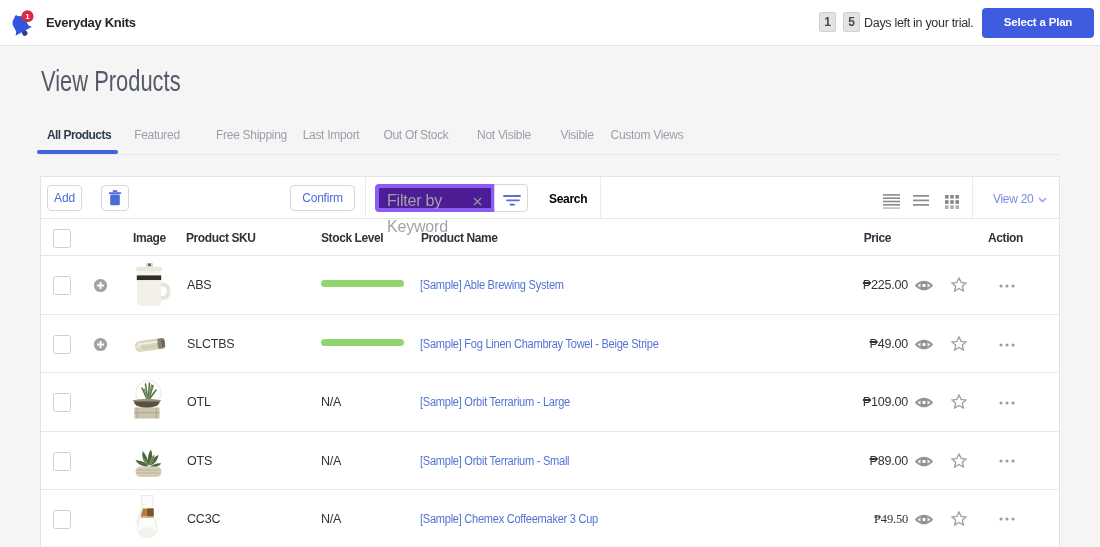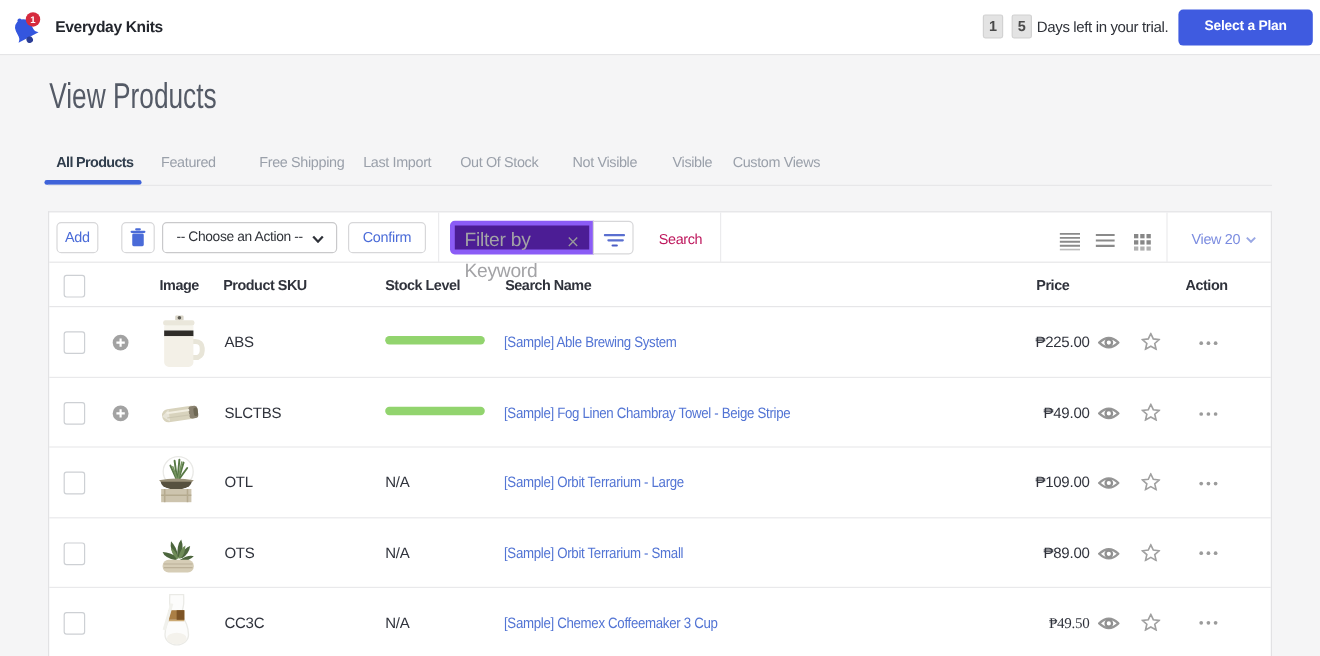--- a/index.html
+++ b/index.html
@@ -22,21 +22,21 @@
 #tabborder { position:absolute; left:40px; top:154px; width:1020px; height:1px; background:#e7e7e9; }
 
 
 #card { position:absolute; left:40px; top:176px; width:1020px; height:372px; background:#fff; border:1px solid #e2e2e4; border-bottom:none; }
 #toolbar { position:absolute; left:0; top:0; width:1018px; height:42px; border-bottom:1px solid #e6e6e8; }
 .vdiv { position:absolute; top:0; height:42px; width:1px; background:#ebebed; }
 .btn { position:absolute; top:8px; height:26px; background:#fff; border:1px solid #d7d7d9; border-radius:4px; color:#4a6bd8; font-size:12px; text-align:center; letter-spacing:-0.2px; }
 #selbox { position:absolute; left:94px; top:8px; width:146px; height:26px; border:1px solid #c9c9cb; border-radius:4px; background:#fff; color:#303339; font-size:11.5px; line-height:24px; padding-left:11px; letter-spacing:-0.3px; }
 #filterinput { position:absolute; left:334px; top:7px; width:120px; height:28px; border:4px solid #8b5cf6; border-radius:4px 0 0 4px; color:#a3a3a6; font-size:16px; line-height:26px; padding-left:8px; background:#4c1d95; letter-spacing:-0.2px; }
 #funnelbox { position:absolute; left:453px; top:7px; width:34px; height:28px; border:1px solid #d7d7d9; border-radius:0 4px 4px 0; background:#fff; }
-#searchtxt { position:absolute; left:508px; top:15px; font-size:12px; color:#be185d; letter-spacing:-0.3px; }
+#searchtxt { position:absolute; left:508px; top:15px; font-size:12px; color:#000000; letter-spacing:-0.3px;font-weight:bold; }
 #view20 { position:absolute; left:952px; top:15px; font-size:12px; color:#7b8ce0; letter-spacing:-0.3px; }
 
 
 #thead { position:absolute; left:0; top:43px; width:1018px; height:36px; border-bottom:1px solid #e6e6e8; font-size:12px; font-weight:bold; color:#30333c; letter-spacing:-0.4px; }
 .row { position:absolute; left:0; width:1018px; height:59px; border-bottom:1px solid #e9e9eb; }
 .row:nth-of-type(odd) { }
 .row:last-child { border-bottom:none; }
 .cb { position:absolute; left:12px; width:18px; height:19px; background:#fff; border:1px solid #cdd0d4; border-radius:2.5px; }
 .sku, .na { position:absolute; font-size:12.5px; color:#30333c; letter-spacing:-0.2px; }
 .bar { position:absolute; left:280px; width:83px; height:7px; border-radius:3.5px; background:#92d46e; }
@@ -80,25 +80,20 @@
 <div id="card">
   <div id="toolbar">
     <div class="btn" style="left:6px;width:35px;line-height:24px;">Add</div>
     <div class="btn" style="left:60px;width:28px;">
       <svg width="14" height="16" viewBox="0 0 14 16" style="margin-top:4px;">
         <rect x="2.2" y="4.6" width="9.6" height="10.6" rx="1.2" fill="#4a6bd8"></rect>
         <rect x="0.8" y="2.2" width="12.4" height="1.9" rx="0.9" fill="#4a6bd8"></rect>
         <rect x="4.6" y="0.2" width="4.8" height="1.8" rx="0.9" fill="#4a6bd8"></rect>
       </svg>
     </div>
-    <div id="selbox">-- Choose an Action --
-      <svg width="10" height="7" viewBox="0 0 10 7" style="position:absolute;right:10px;top:10px;">
-        <polyline points="1,1 5,5.4 9,1" fill="none" stroke="#2e3138" stroke-width="1.9"></polyline>
-      </svg>
-    </div>
     <div class="btn" style="left:249px;width:65px;line-height:24px;">Confirm</div>
     <div class="vdiv" style="left:324px;"></div>
     <div id="filterinput">Filter by Keyword
       <svg width="9" height="9" viewBox="0 0 9 9" style="position:absolute;right:9px;top:9px;">
         <path d="M1 1 L8 8 M8 1 L1 8" stroke="#98989b" stroke-width="1.15"></path>
       </svg>
     </div>
     <div id="funnelbox">
       <svg width="18" height="11" viewBox="0 0 18 11" style="margin:10px 0 0 8px;">
         <line x1="1" y1="1" x2="17" y2="1" stroke="#5a6fd0" stroke-width="1.8" stroke-linecap="round"></line>
@@ -145,21 +140,21 @@
         <polyline points="1,1 4.5,4.5 8,1" fill="none" stroke="#9aa8e4" stroke-width="1.6"></polyline>
       </svg>
     </div>
   </div>
 
   <div id="thead">
     <div class="cb" style="top:9px;"></div>
     <div class="abs" style="left:92px;top:11px;">Image</div>
     <div class="abs" style="left:145px;top:11px;">Product SKU</div>
     <div class="abs" style="left:280px;top:11px;">Stock Level</div>
-    <div class="abs" style="left:380px;top:11px;">Search Name</div>
+    <div class="abs" style="left:380px;top:11px;">Product Name</div>
     <div class="abs" style="right:168px;top:11px;">Price</div>
     <div class="abs" style="left:947px;top:11px;">Action</div>
   </div>
 
   <div class="row" style="top:79px;">
     <div class="cb" style="top:20px;"></div>
     <svg class="icon" style="left:52px;top:22px;" width="15" height="15" viewBox="0 0 15 15">
         <circle cx="7.5" cy="7.5" r="6.6" fill="#a2a2a2"></circle>
         <path d="M4 7.5 h7 M7.5 4 v7" stroke="#fff" stroke-width="1.8"></path>
       </svg>

